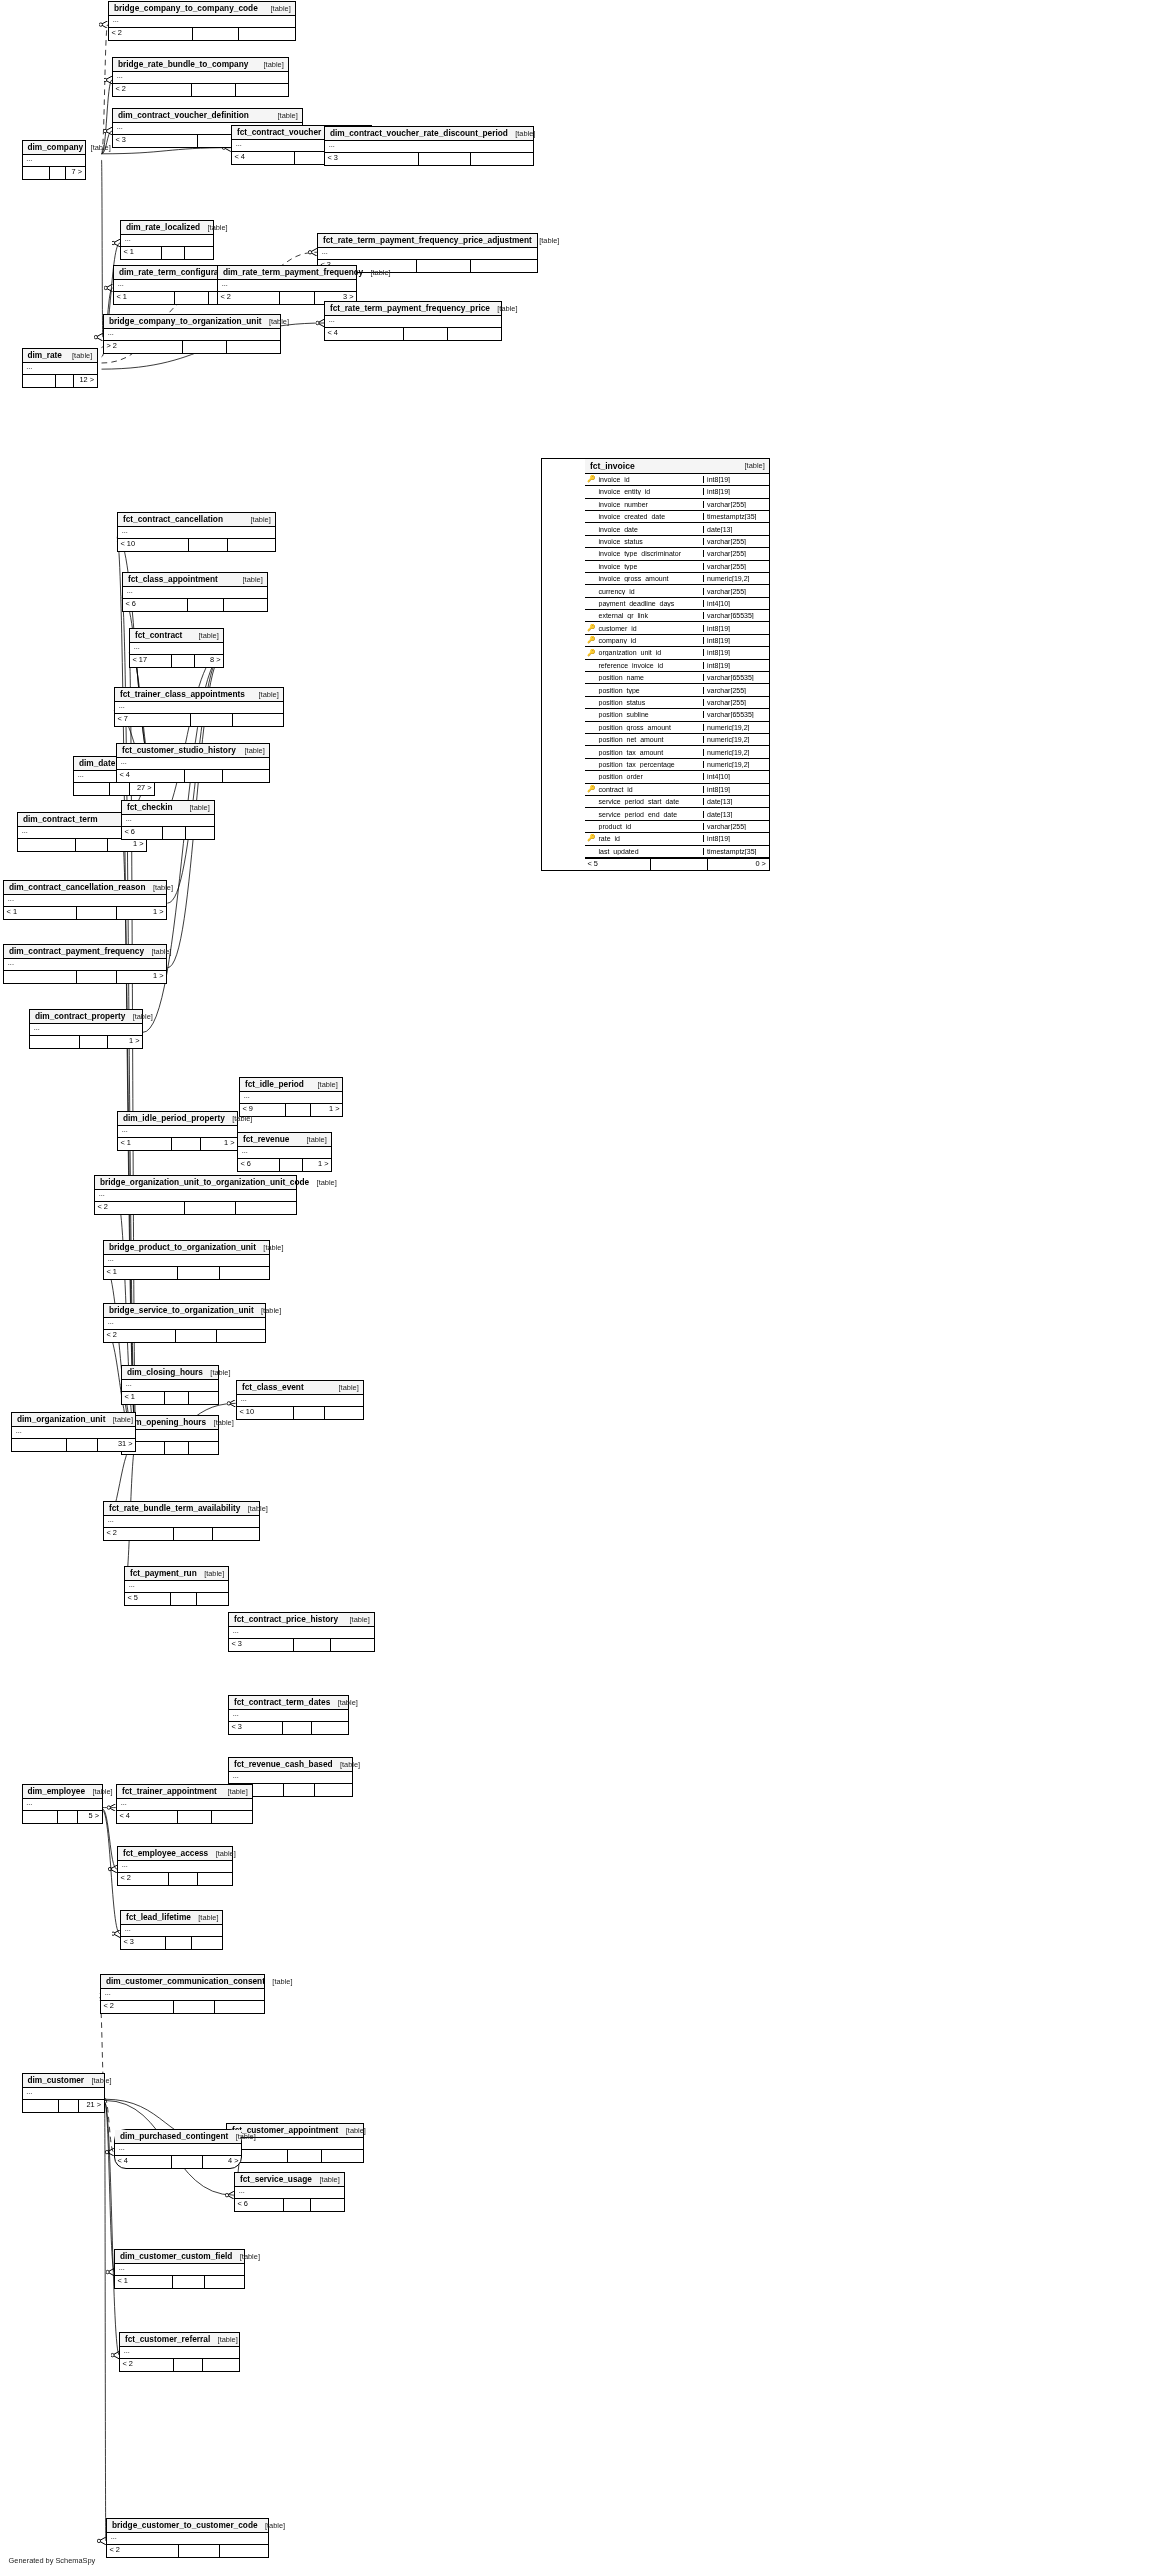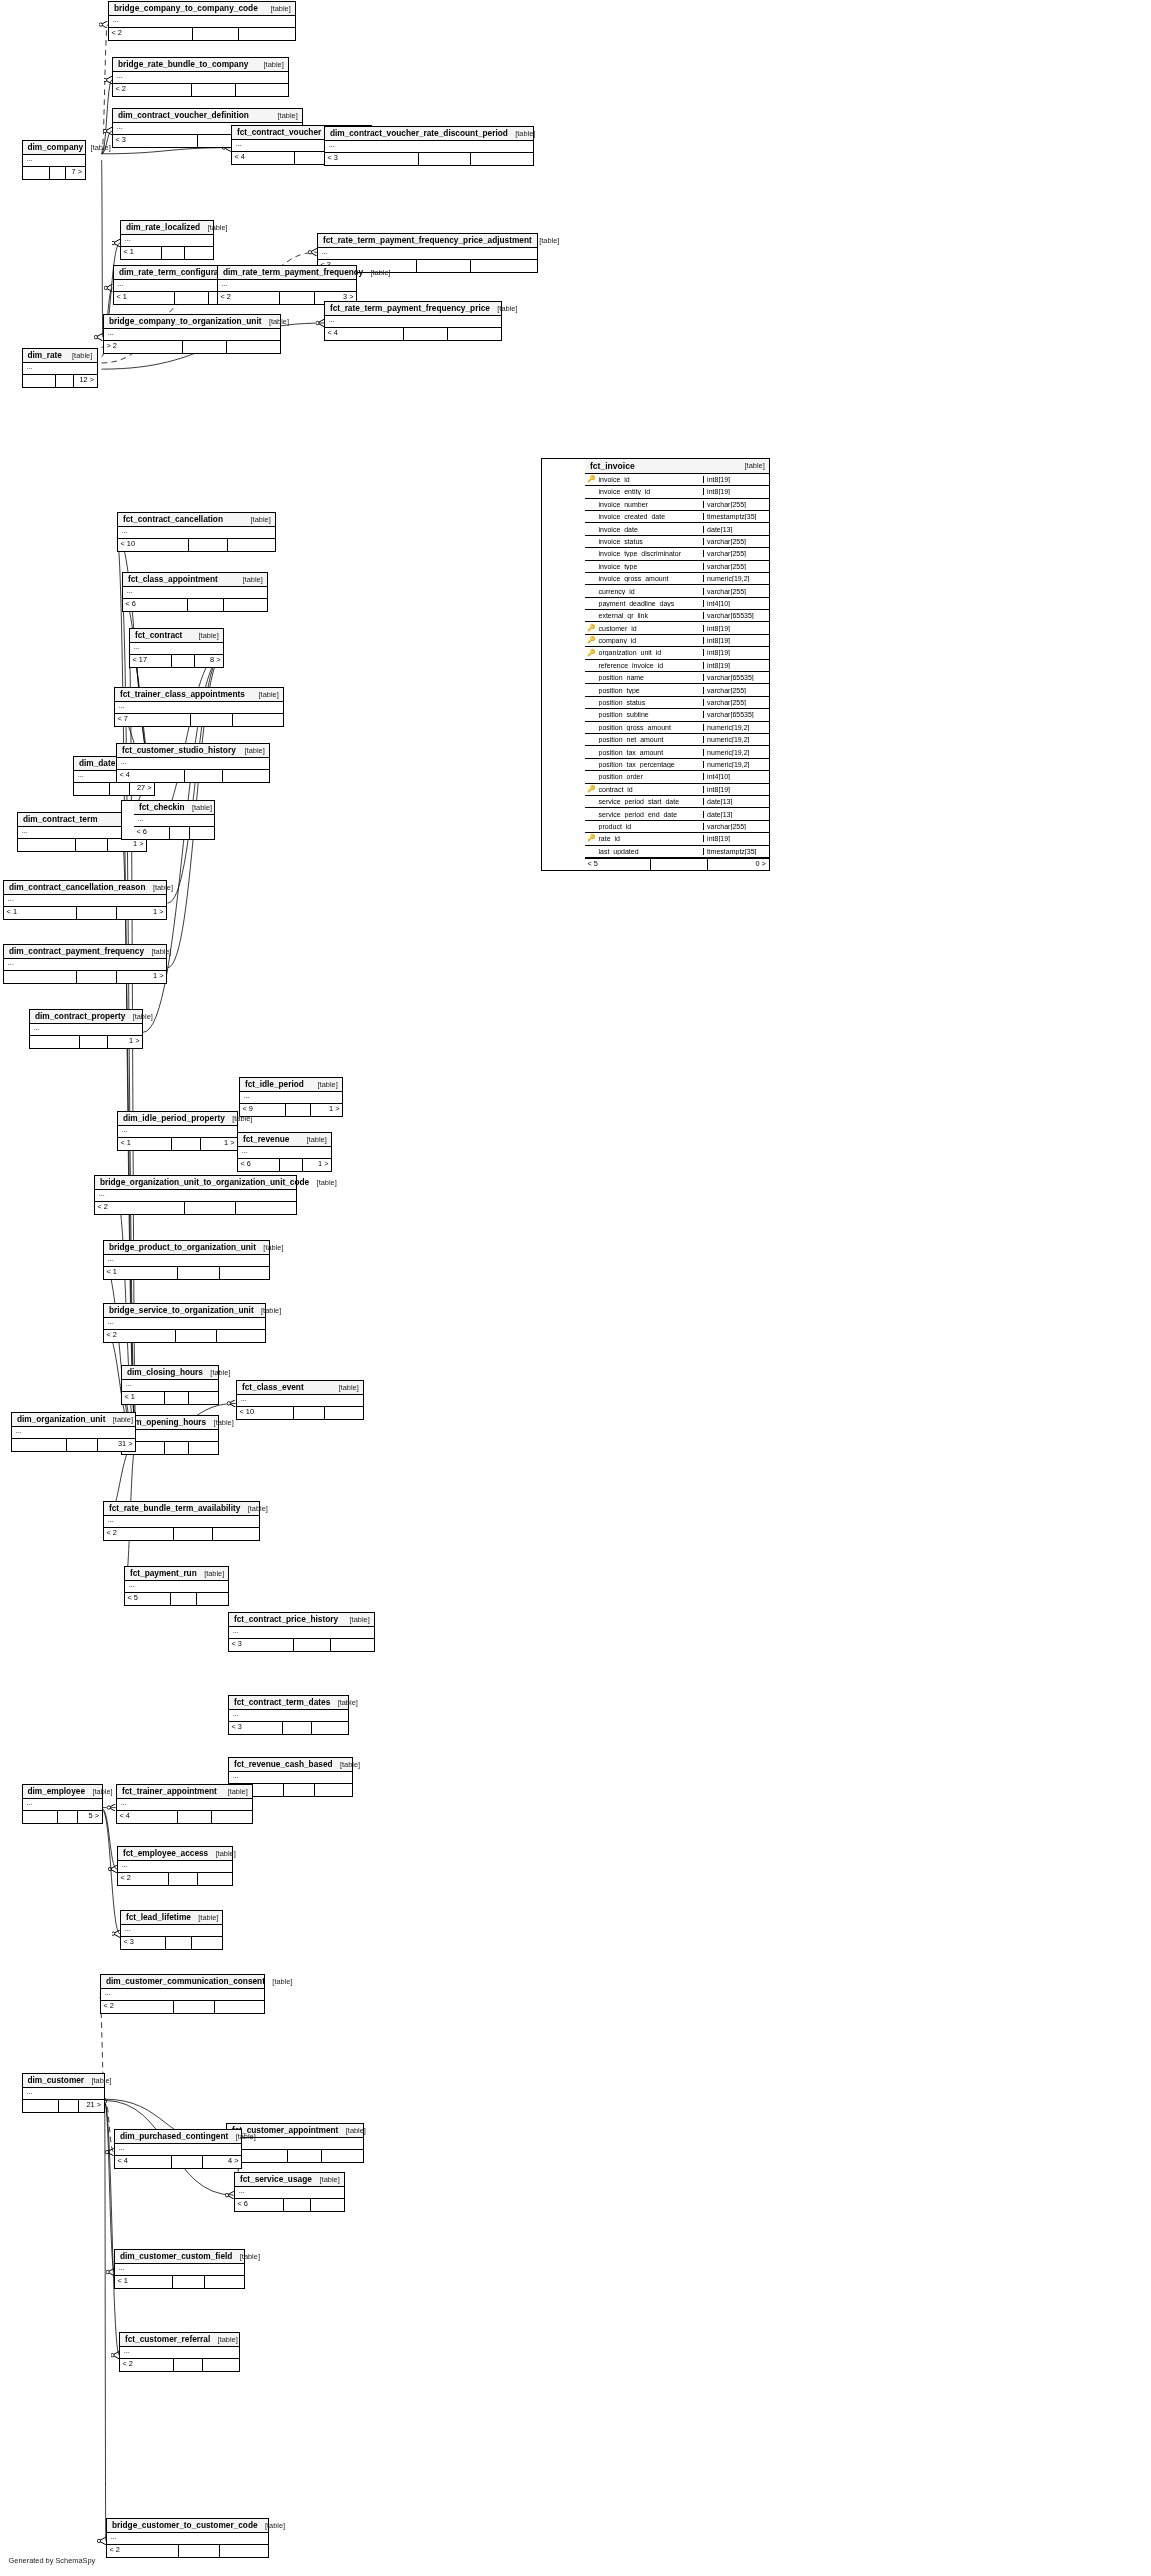--- a/index.html
+++ b/index.html
@@ -631,21 +631,21 @@
           <span class="tname">dim_contract_payment_frequency</span>
           <span class="ttag">[table]</span>
         </div>
         <div class="body">...</div>
         <div class="foot">
           <div class="c1"></div>
           <div class="c2"></div>
           <div class="c3">1 &gt;</div>
         </div>
       </div>
-      <div class="node" style="left: 121px; top: 800px; width: 94px; padding-left: 12px;">
+      <div class="node" style="left: 121px; top: 800px; width: 94px;">
         <div class="hdr">
           <span class="tname">fct_checkin</span>
           <span class="ttag">[table]</span>
         </div>
         <div class="body">...</div>
         <div class="foot">
           <div class="c1">&lt; 6</div>
           <div class="c2"></div>
           <div class="c3"></div>
         </div>
@@ -919,21 +919,21 @@
           <span class="tname">fct_customer_appointment</span>
           <span class="ttag">[table]</span>
         </div>
         <div class="body">...</div>
         <div class="foot">
           <div class="c1">&lt; 7</div>
           <div class="c2"></div>
           <div class="c3"></div>
         </div>
       </div>
-      <div class="node" style="left: 114px; top: 2129px; width: 128px;">
+      <div class="node" style="left: 114px; top: 2129px; width: 128px; border-radius: 12px;">
         <div class="hdr">
           <span class="tname">dim_purchased_contingent</span>
           <span class="ttag">[table]</span>
         </div>
         <div class="body">...</div>
         <div class="foot">
           <div class="c1">&lt; 4</div>
           <div class="c2"></div>
           <div class="c3">4 &gt;</div>
         </div>

